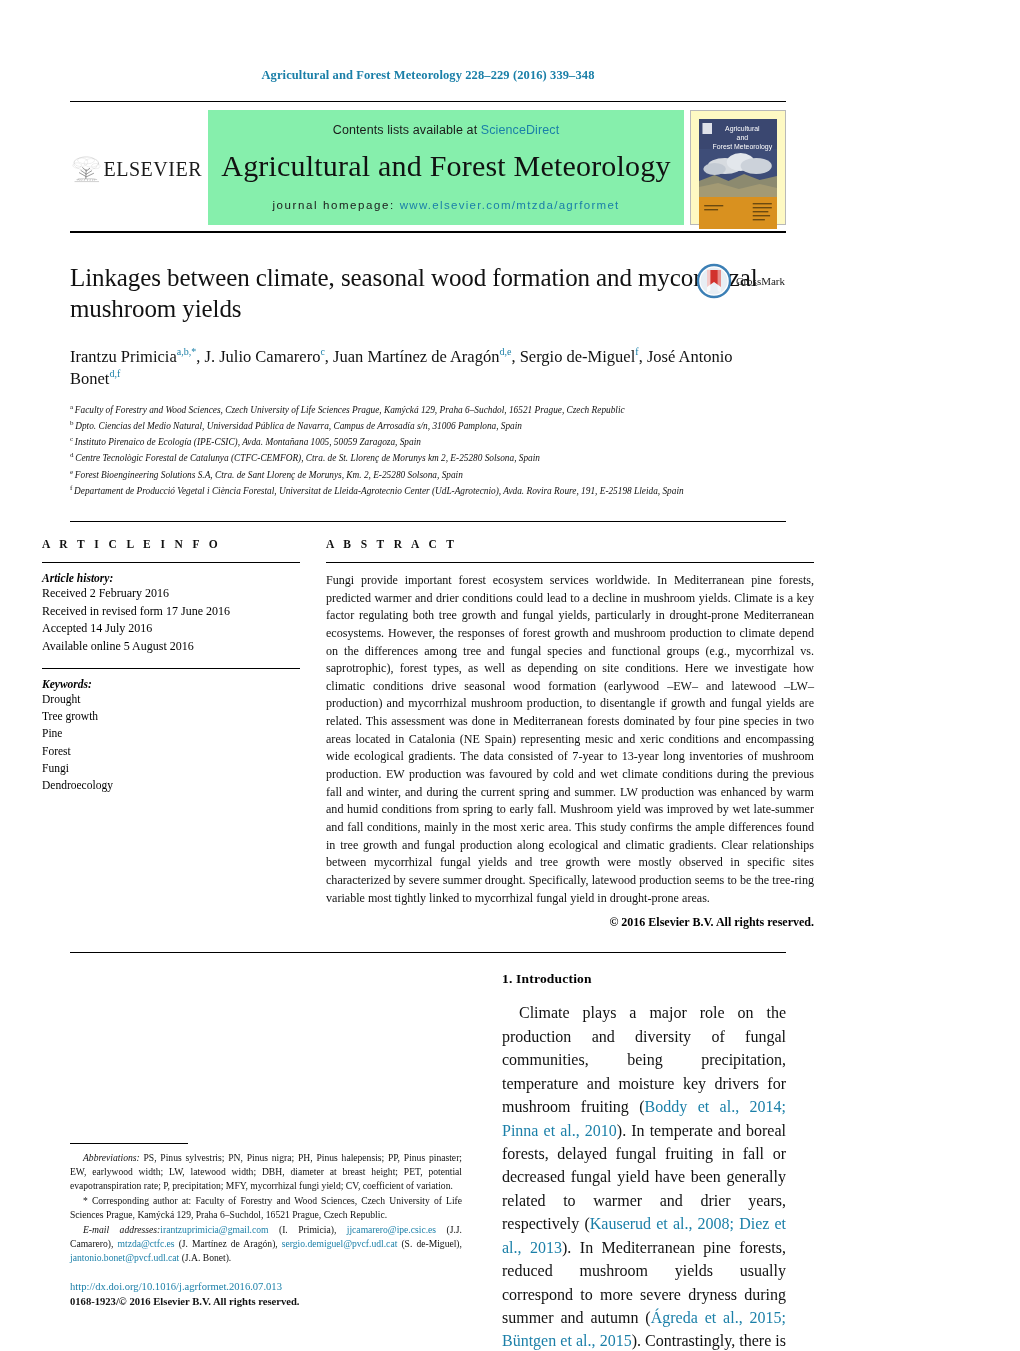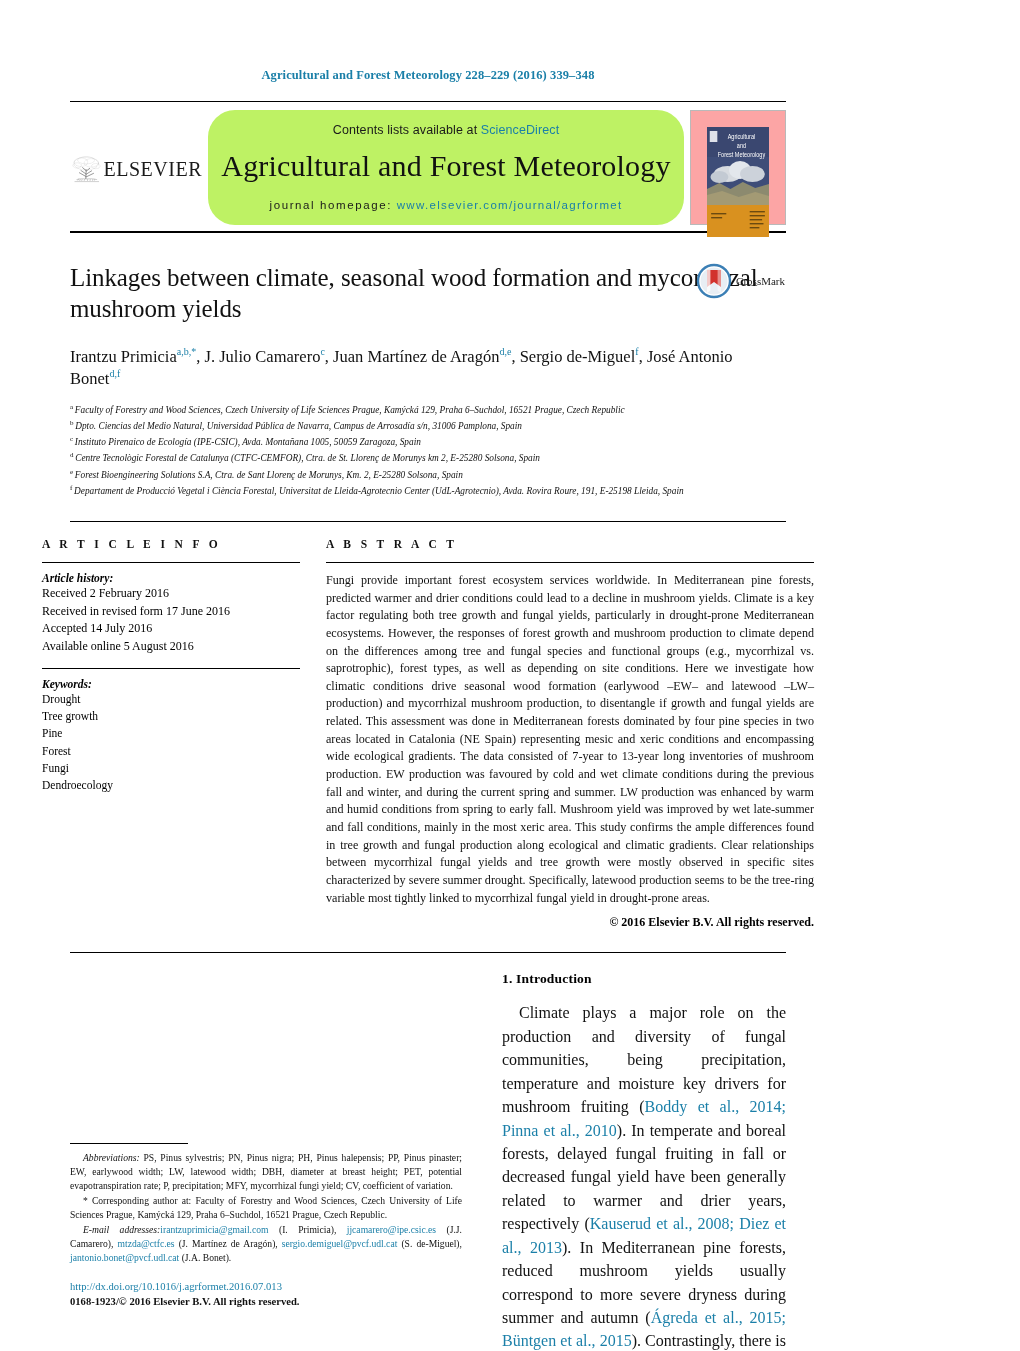--- a/index.html
+++ b/index.html
@@ -49,29 +49,28 @@
     font-family: "Liberation Serif", serif;
     font-size: 20px;
     letter-spacing: 0.5px;
     color: #1a1a1a;
     margin-top: 1px;
     font-weight: 400;
   }
 
   .journal-band {
     flex: 1;
-    background: #bef264;
+    background: #86efac;
     display: flex;
     flex-direction: column;
     align-items: center;
     justify-content: center;
     margin-left: 6px;
     margin-right: 6px;
     padding: 6px 0 8px 0;
-    border-radius: 27px;
   }
   .contents-line {
     font-family: "Liberation Sans", sans-serif;
     font-size: 12.5px;
     color: #1a1a1a;
     margin-bottom: 12px;
     letter-spacing: 0.1px;
   }
   .contents-line .sd { color: #1a7fa8; }
   .journal-name {
@@ -85,22 +84,22 @@
     font-family: "Liberation Sans", sans-serif;
     font-size: 11.5px;
     color: #1a1a1a;
     letter-spacing: 1.6px;
   }
   .homepage-line .url { color: #1a7fa8; letter-spacing: 1.3px; }
 
   .cover-thumb {
     width: 96px;
     border: 1px solid #b9b9b9;
-    background: #fca5a5;
-    padding: 16px;
+    background: #fef9c3;
+    padding: 8px;
   }
   .cover-inner { width: 100%; height: 110px; display: block; }
 
   .masthead-rule {
     margin: 6px 70px 0 70px;
     border-top: 2.6px solid #000;
   }
 
   
   .title-area { margin: 30px 70px 0 70px; position: relative; }
@@ -303,21 +302,21 @@
       </svg>
       <div class="elsevier-word">ELSEVIER</div>
     </div>
 
     <div class="journal-band">
       <div class="contents-line">
         <span>Contents lists available at </span><span class="sd">ScienceDirect</span>
       </div>
       <div class="journal-name">Agricultural and Forest Meteorology</div>
       <div class="homepage-line">
-        <span>journal homepage: </span><span class="url">www.elsevier.com/journal/agrformet</span>
+        <span>journal homepage: </span><span class="url">www.elsevier.com/mtzda/agrformet</span>
       </div>
     </div>
 
     <div class="cover-thumb">
       <svg class="cover-inner" viewBox="0 0 90 110" preserveAspectRatio="none">
         <rect x="0" y="0" width="90" height="78" fill="#3e4d78"></rect>
         <rect x="0" y="0" width="90" height="30" fill="#3a4770"></rect>
         <rect x="4" y="4" width="11" height="11" fill="#dfe2ea"></rect>
         <text x="50" y="12" font-family="Liberation Sans, sans-serif" font-size="8" fill="#ffffff" text-anchor="middle">Agricultural</text>
         <text x="50" y="21" font-family="Liberation Sans, sans-serif" font-size="8" fill="#ffffff" text-anchor="middle">and</text>

